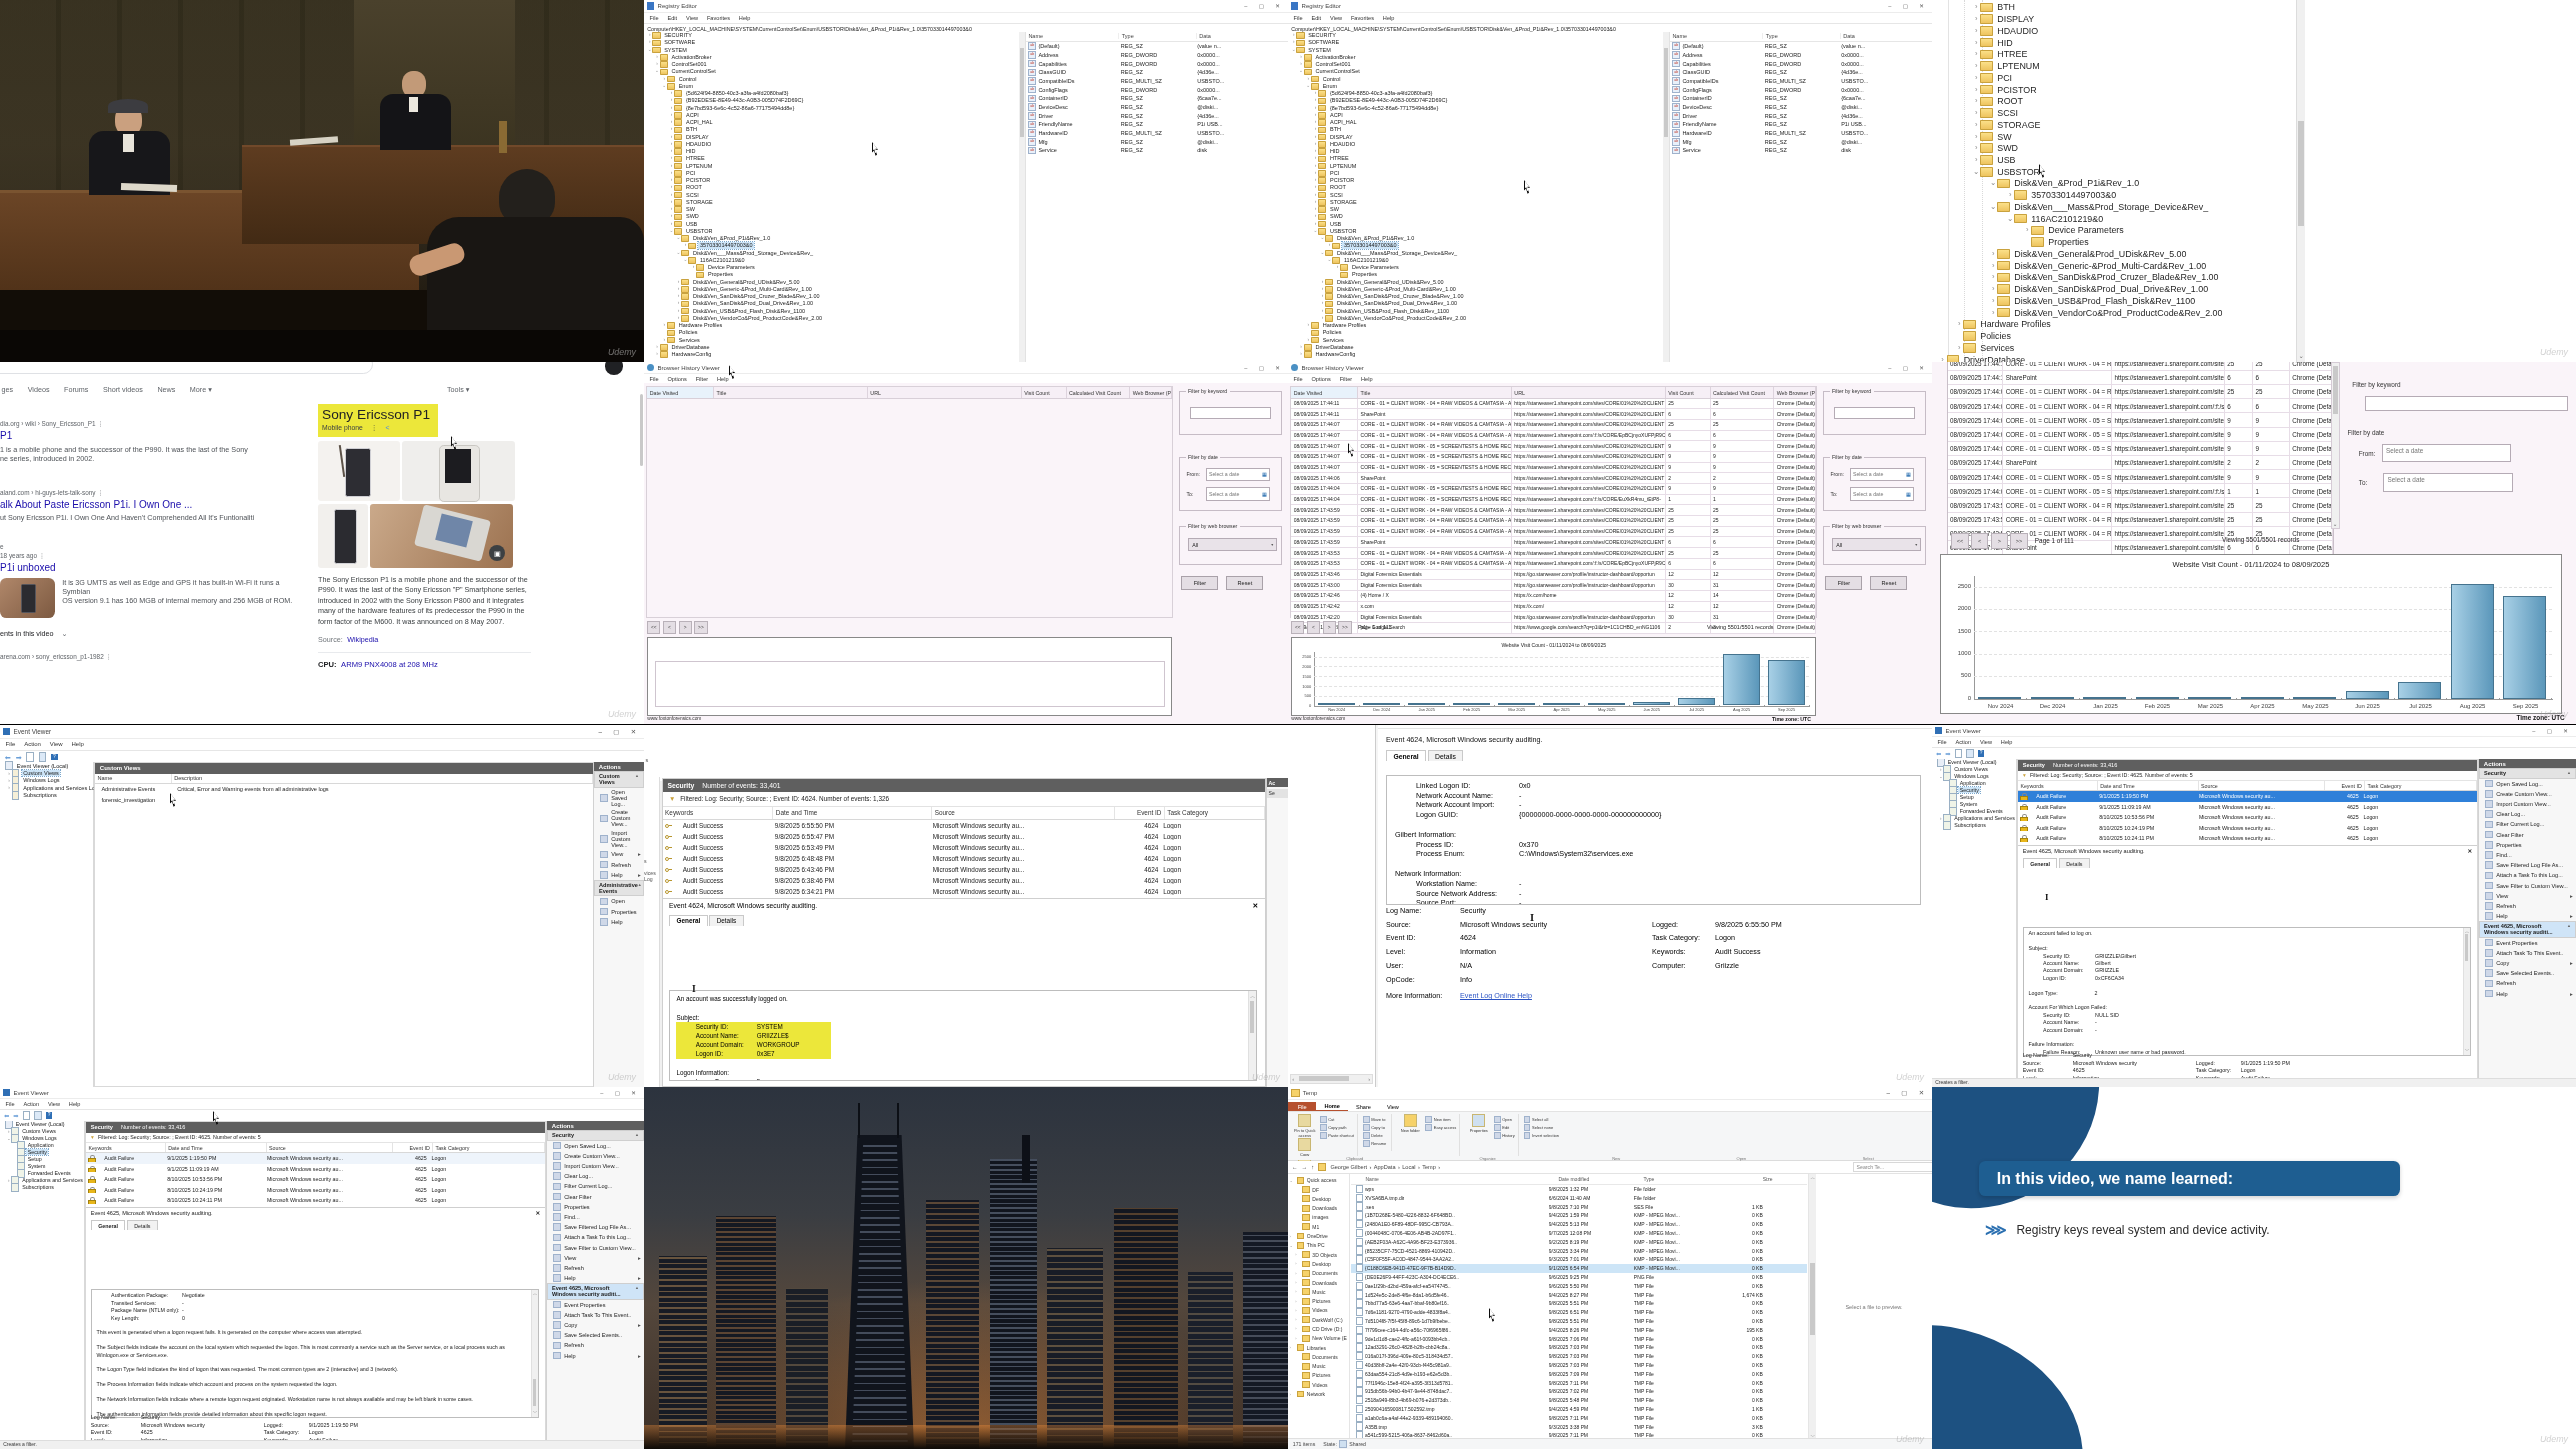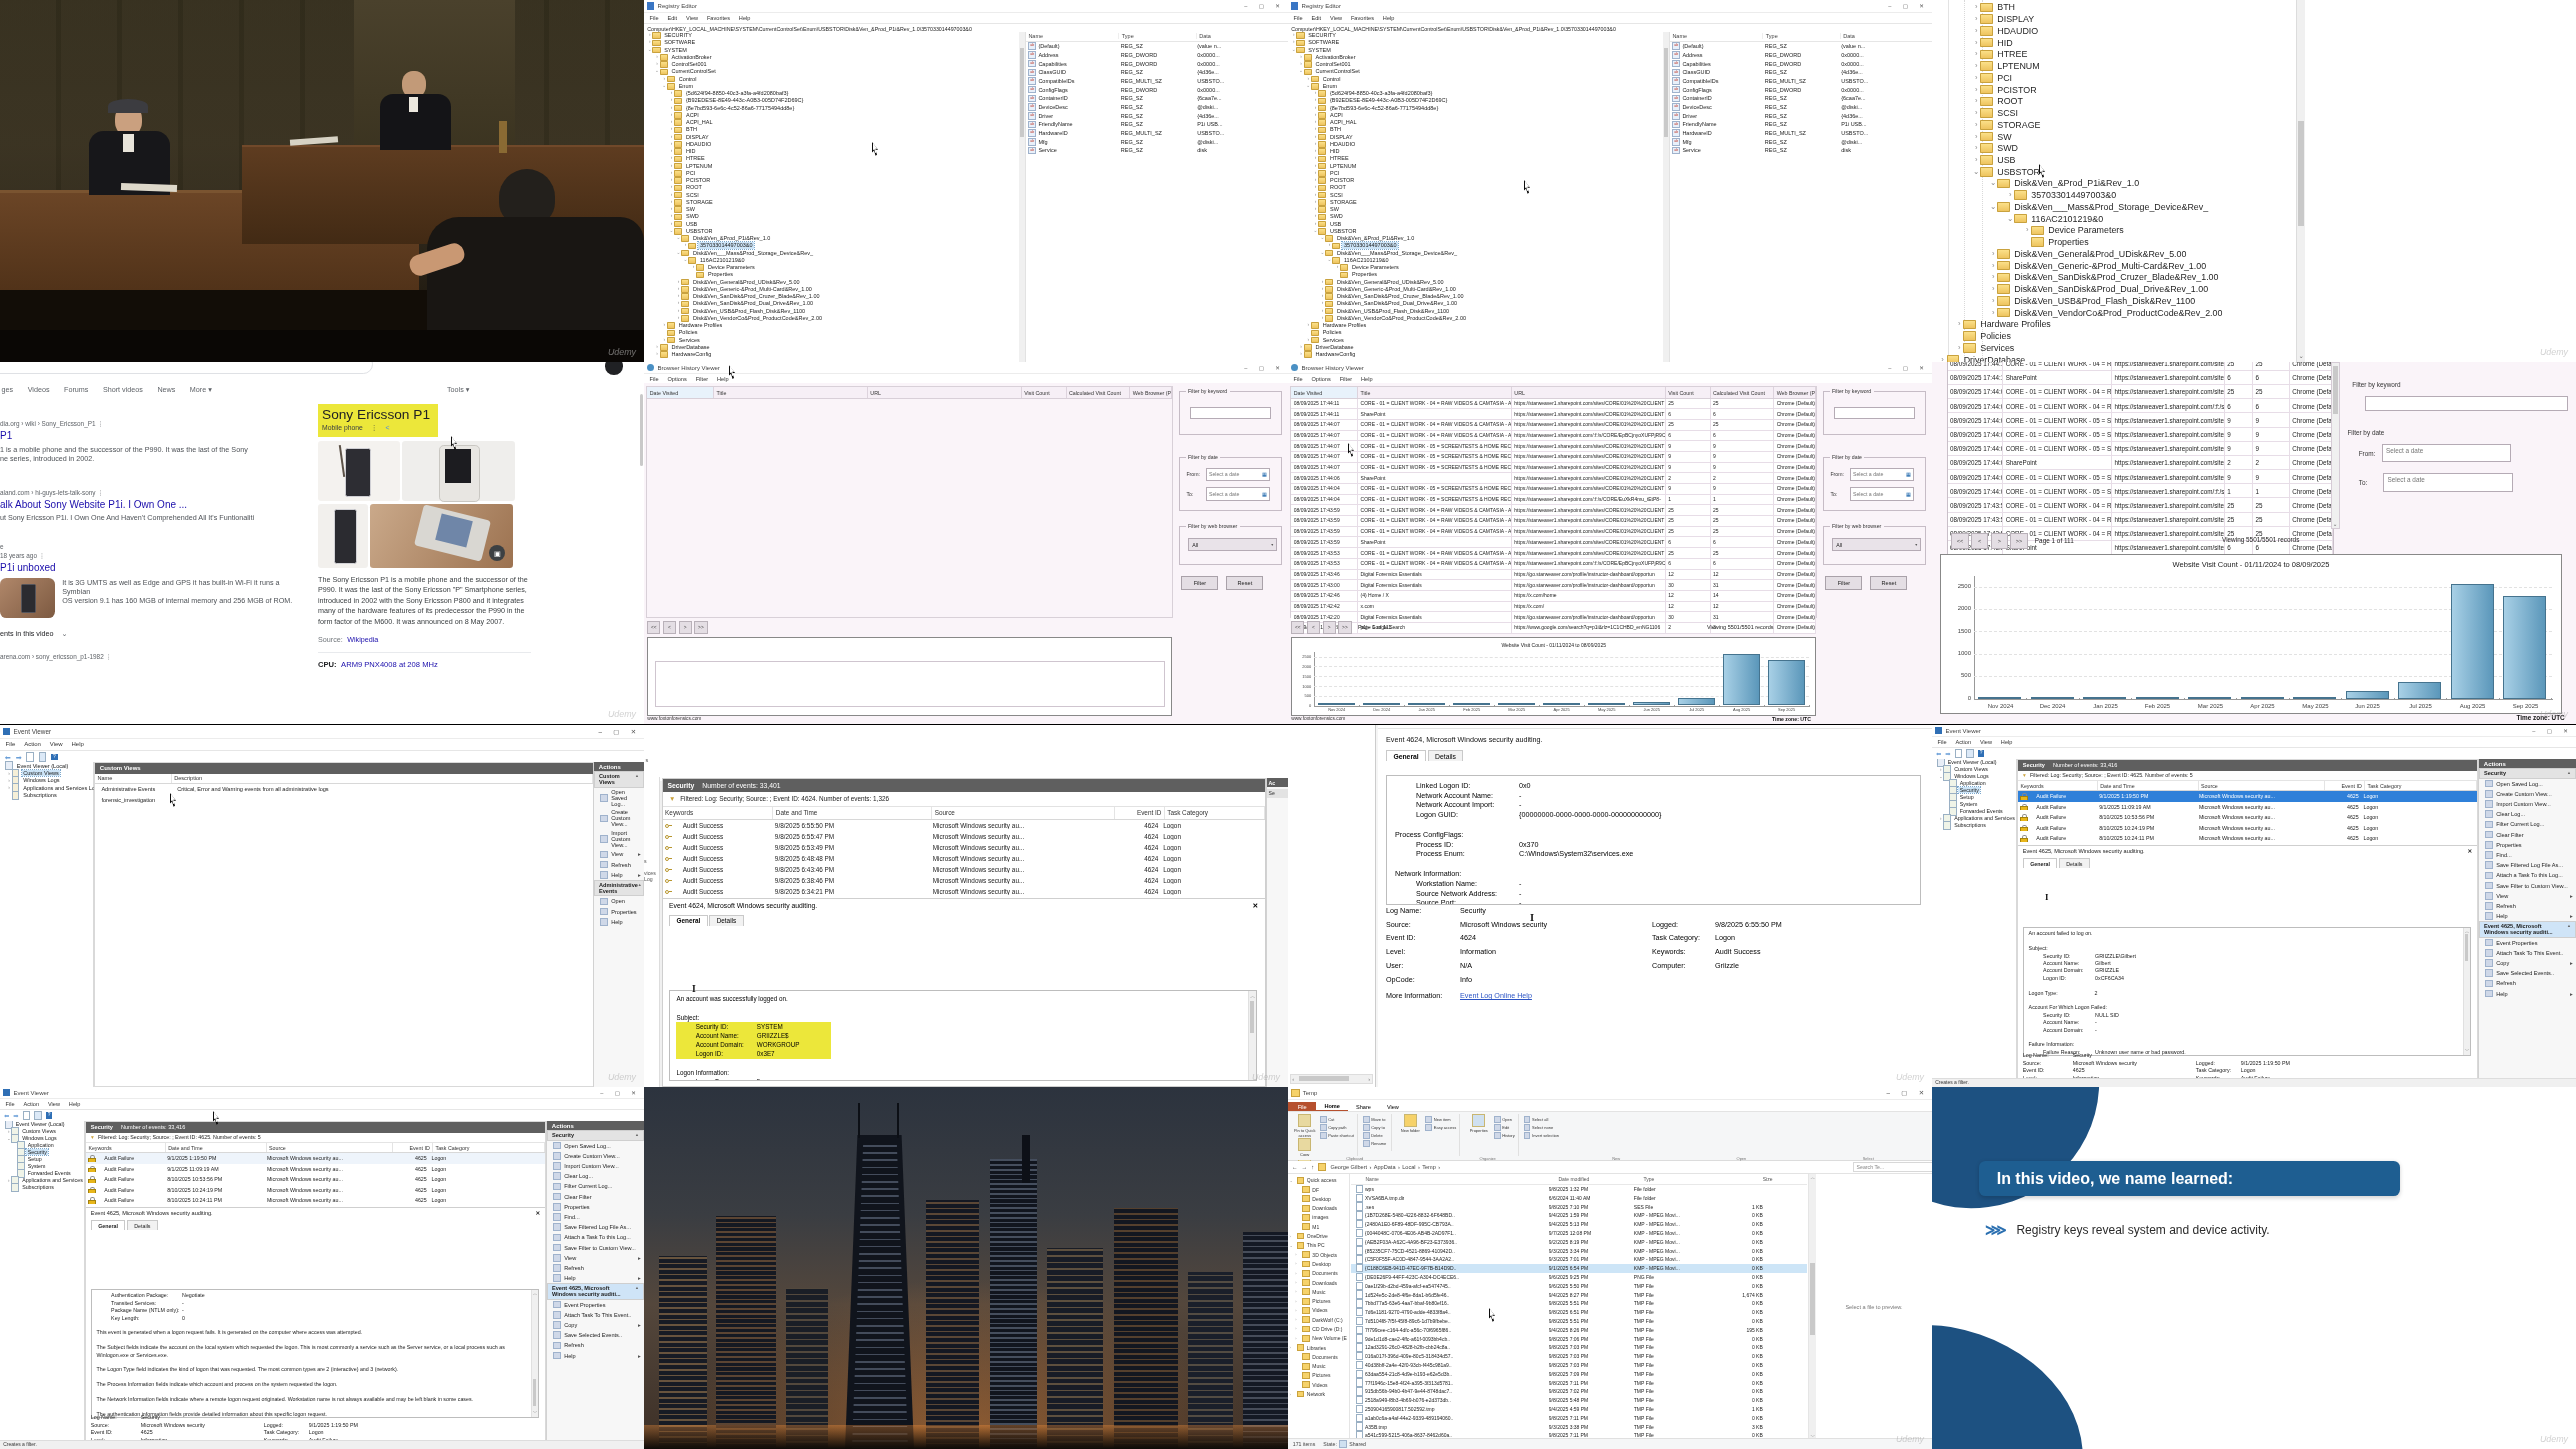--- a/index.html
+++ b/index.html
@@ -1074,21 +1074,21 @@
 
   <div class="abs" style="left:0;top:58px;width:302px;">
     <div>
       <div class="crumb" style="font-size:6.4px;">dia.org › wiki › Sony_Ericsson_P1   ⋮</div>
       <div class="gtitle" style="font-size:10px;margin-top:2.4px;">P1</div>
       <div class="gsnip" style="font-size:7.2px;margin-top:3.2px;">1 is a mobile phone and the successor of the P990. It was the last of the Sony</div>
       <div class="gsnip" style="font-size:7.2px;">ne series, introduced in 2002.</div>
     </div>
     <div style="margin-top:26px;">
       <div class="crumb" style="font-size:6.4px;">aland.com › hi-guys-lets-talk-sony   ⋮</div>
-      <div class="gtitle" style="font-size:10px;margin-top:2.4px;">alk About Sony Website P1i. I Own One ...</div>
+      <div class="gtitle" style="font-size:10px;margin-top:2.4px;">alk About Paste Ericsson P1i. I Own One ...</div>
       <div class="gsnip" style="font-size:7.2px;margin-top:3.2px;">ut Sony Ericsson P1i. I Own One And Haven't Comprehended All It's Funtionaliti</div>
     </div>
     <div style="margin-top:21px;">
       <div class="crumb" style="font-size:6.4px;"><span>e</span></div>
       <div class="crumb" style="font-size:6.4px;margin-top:1.6px;">18 years ago   ⋮</div>
       <div class="gtitle" style="font-size:10px;margin-top:2.4px;">P1i unboxed</div>
       <div style="display:flex;gap:7.2px;margin-top:4.8px;">
         <div style="flex:none;width:55px;height:40px;border-radius:6.4px;background:linear-gradient(135deg,#b0876a,#7d5a41);position:relative;">
           <div class="abs" style="left:21px;top:6.4px;width:13px;height:27px;background:#2b2b30;border-radius:1.6px;border:0.8px solid #55555c;"></div>
         </div>
@@ -2127,21 +2127,21 @@
           <div class="kv" style="margin-left:21px;">
             <span class="l" style="width:103px;">Network Account Import:</span>
             <span>-</span>
           </div>
           <div class="kv" style="margin-left:21px;">
             <span class="l" style="width:103px;">Logon GUID:</span>
             <span>{00000000-0000-0000-0000-000000000000}</span>
           </div>
         </div>
       <div>&nbsp;</div>
-      <div>Process ConfigFlags:</div>
+      <div>Gilbert Information:</div>
       <div>
 
       <div class="kv" style="margin-left:21px;">
             <span class="l" style="width:103px;">Process ID:</span>
             <span>0x370</span>
           </div>
           <div class="kv" style="margin-left:21px;">
             <span class="l" style="width:103px;">Process Enum:</span>
             <span>C:\Windows\System32\services.exe</span>
           </div>

